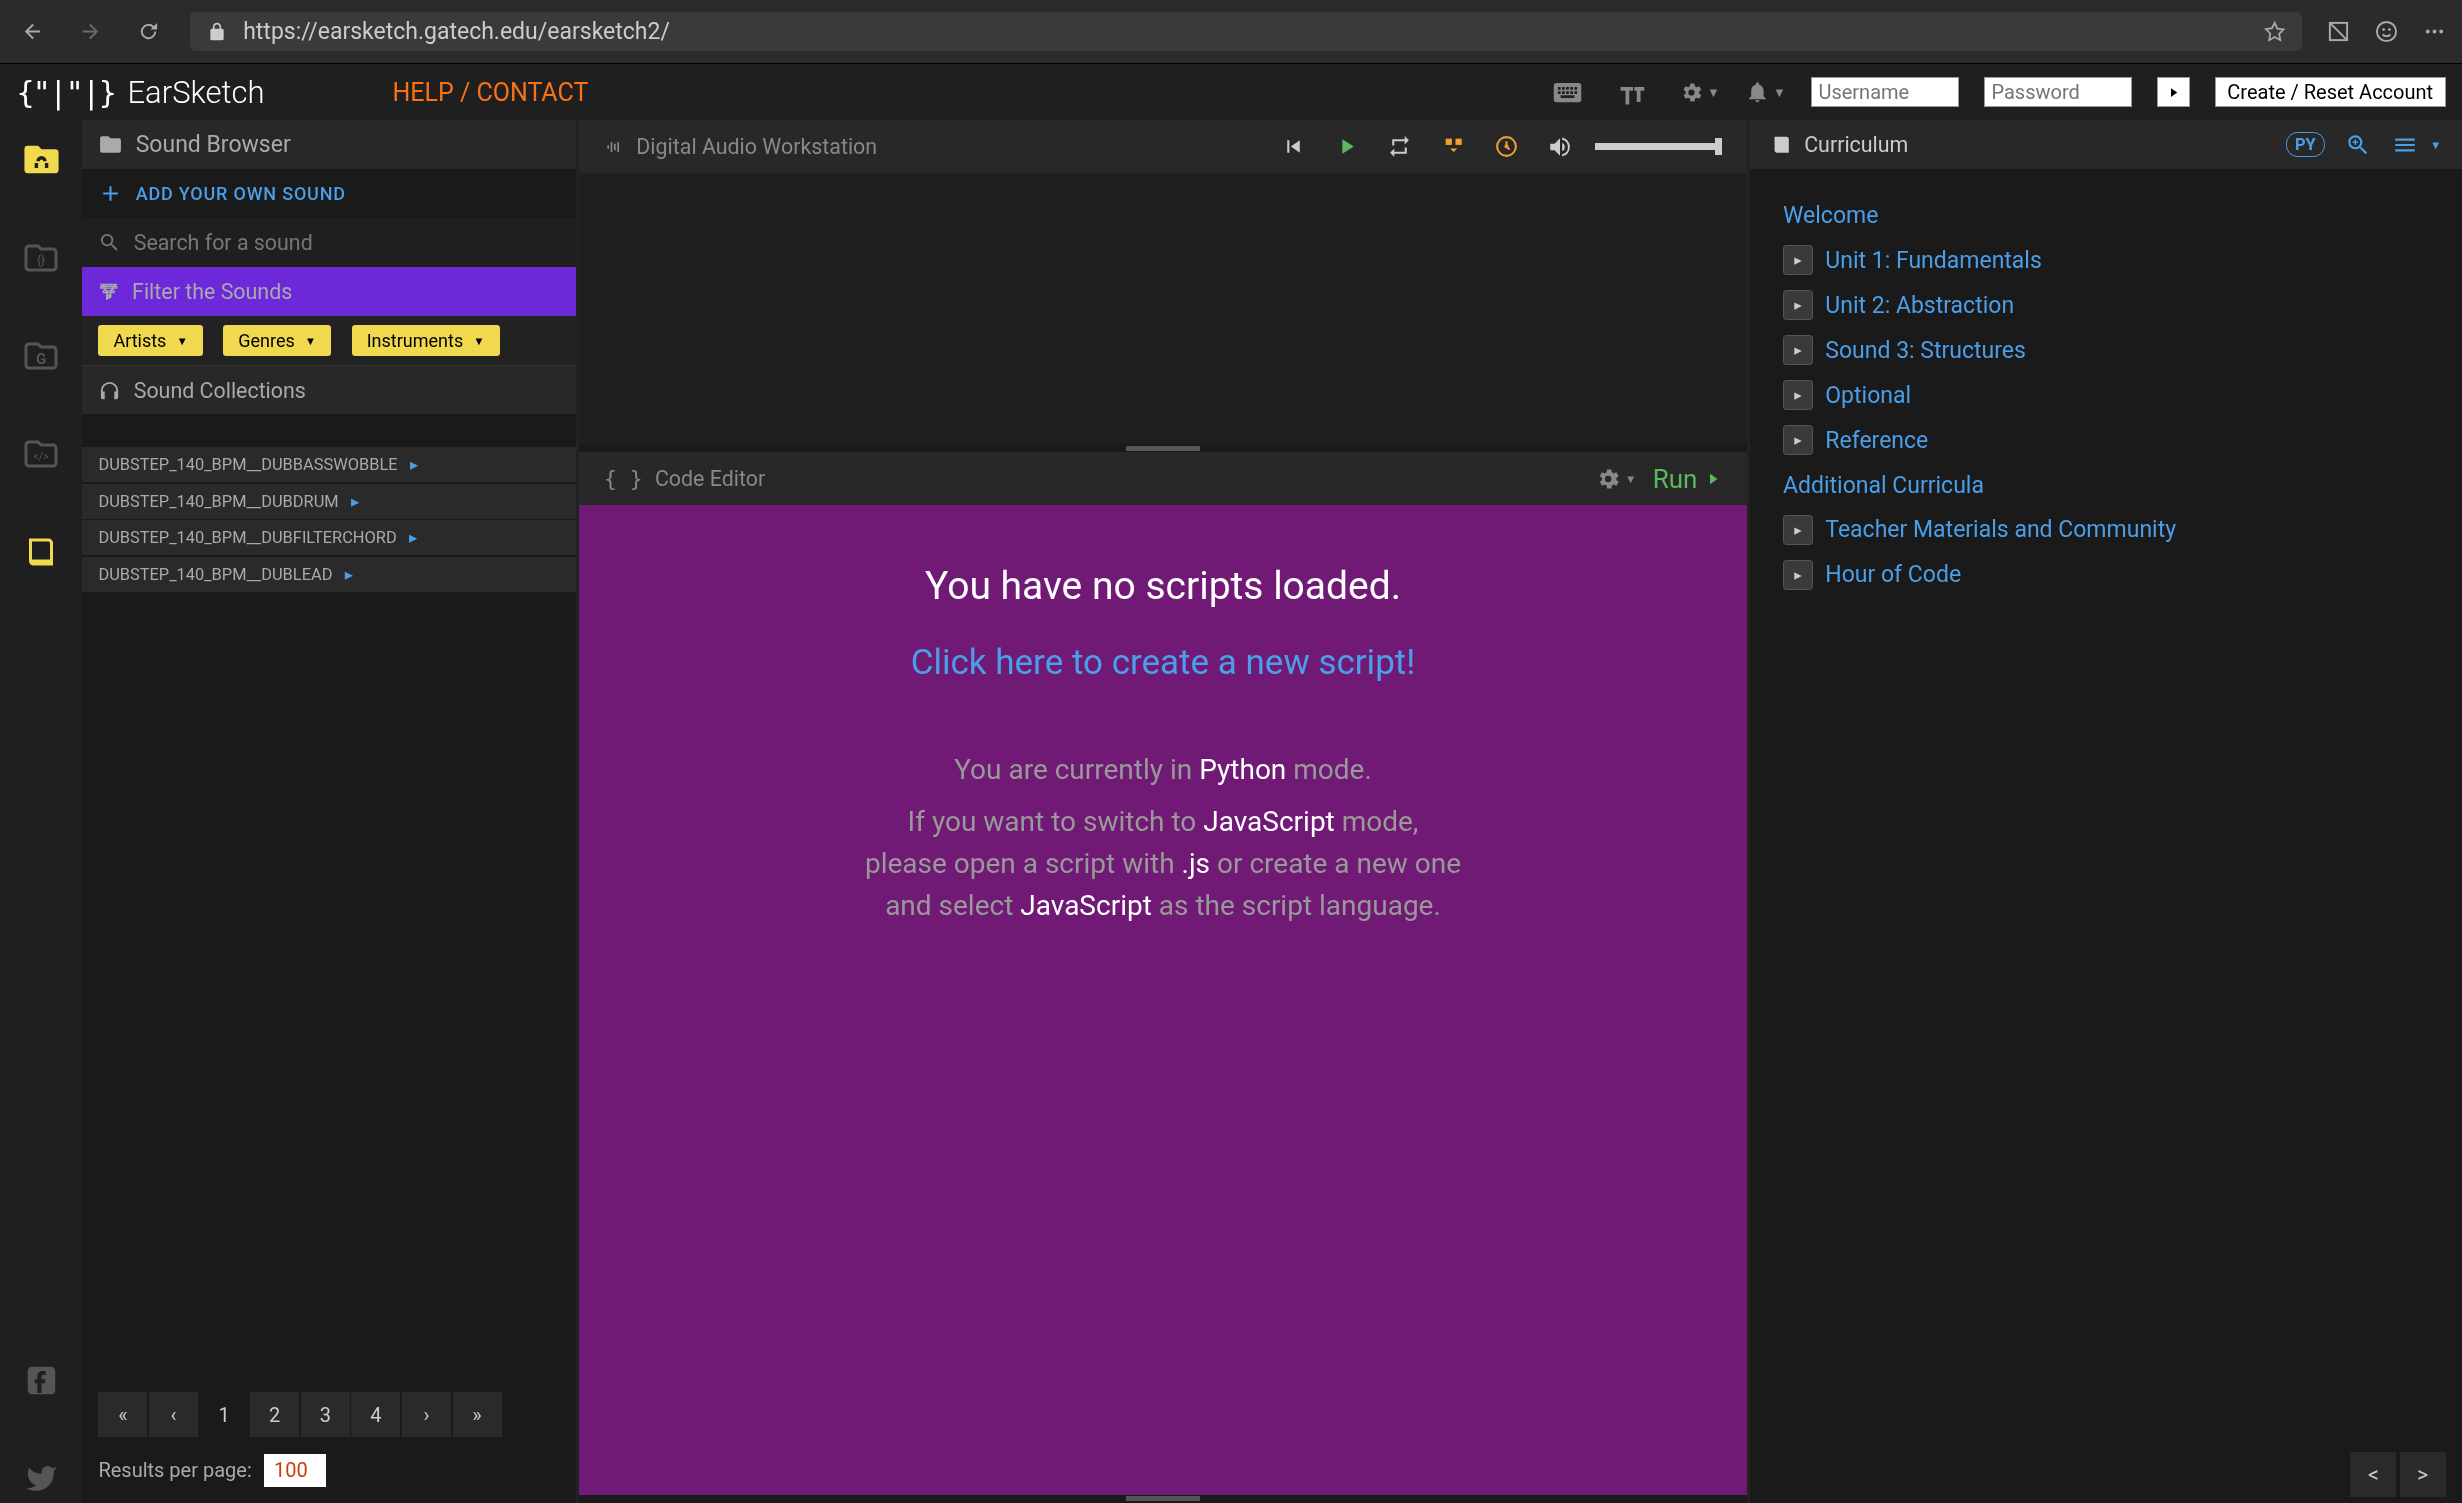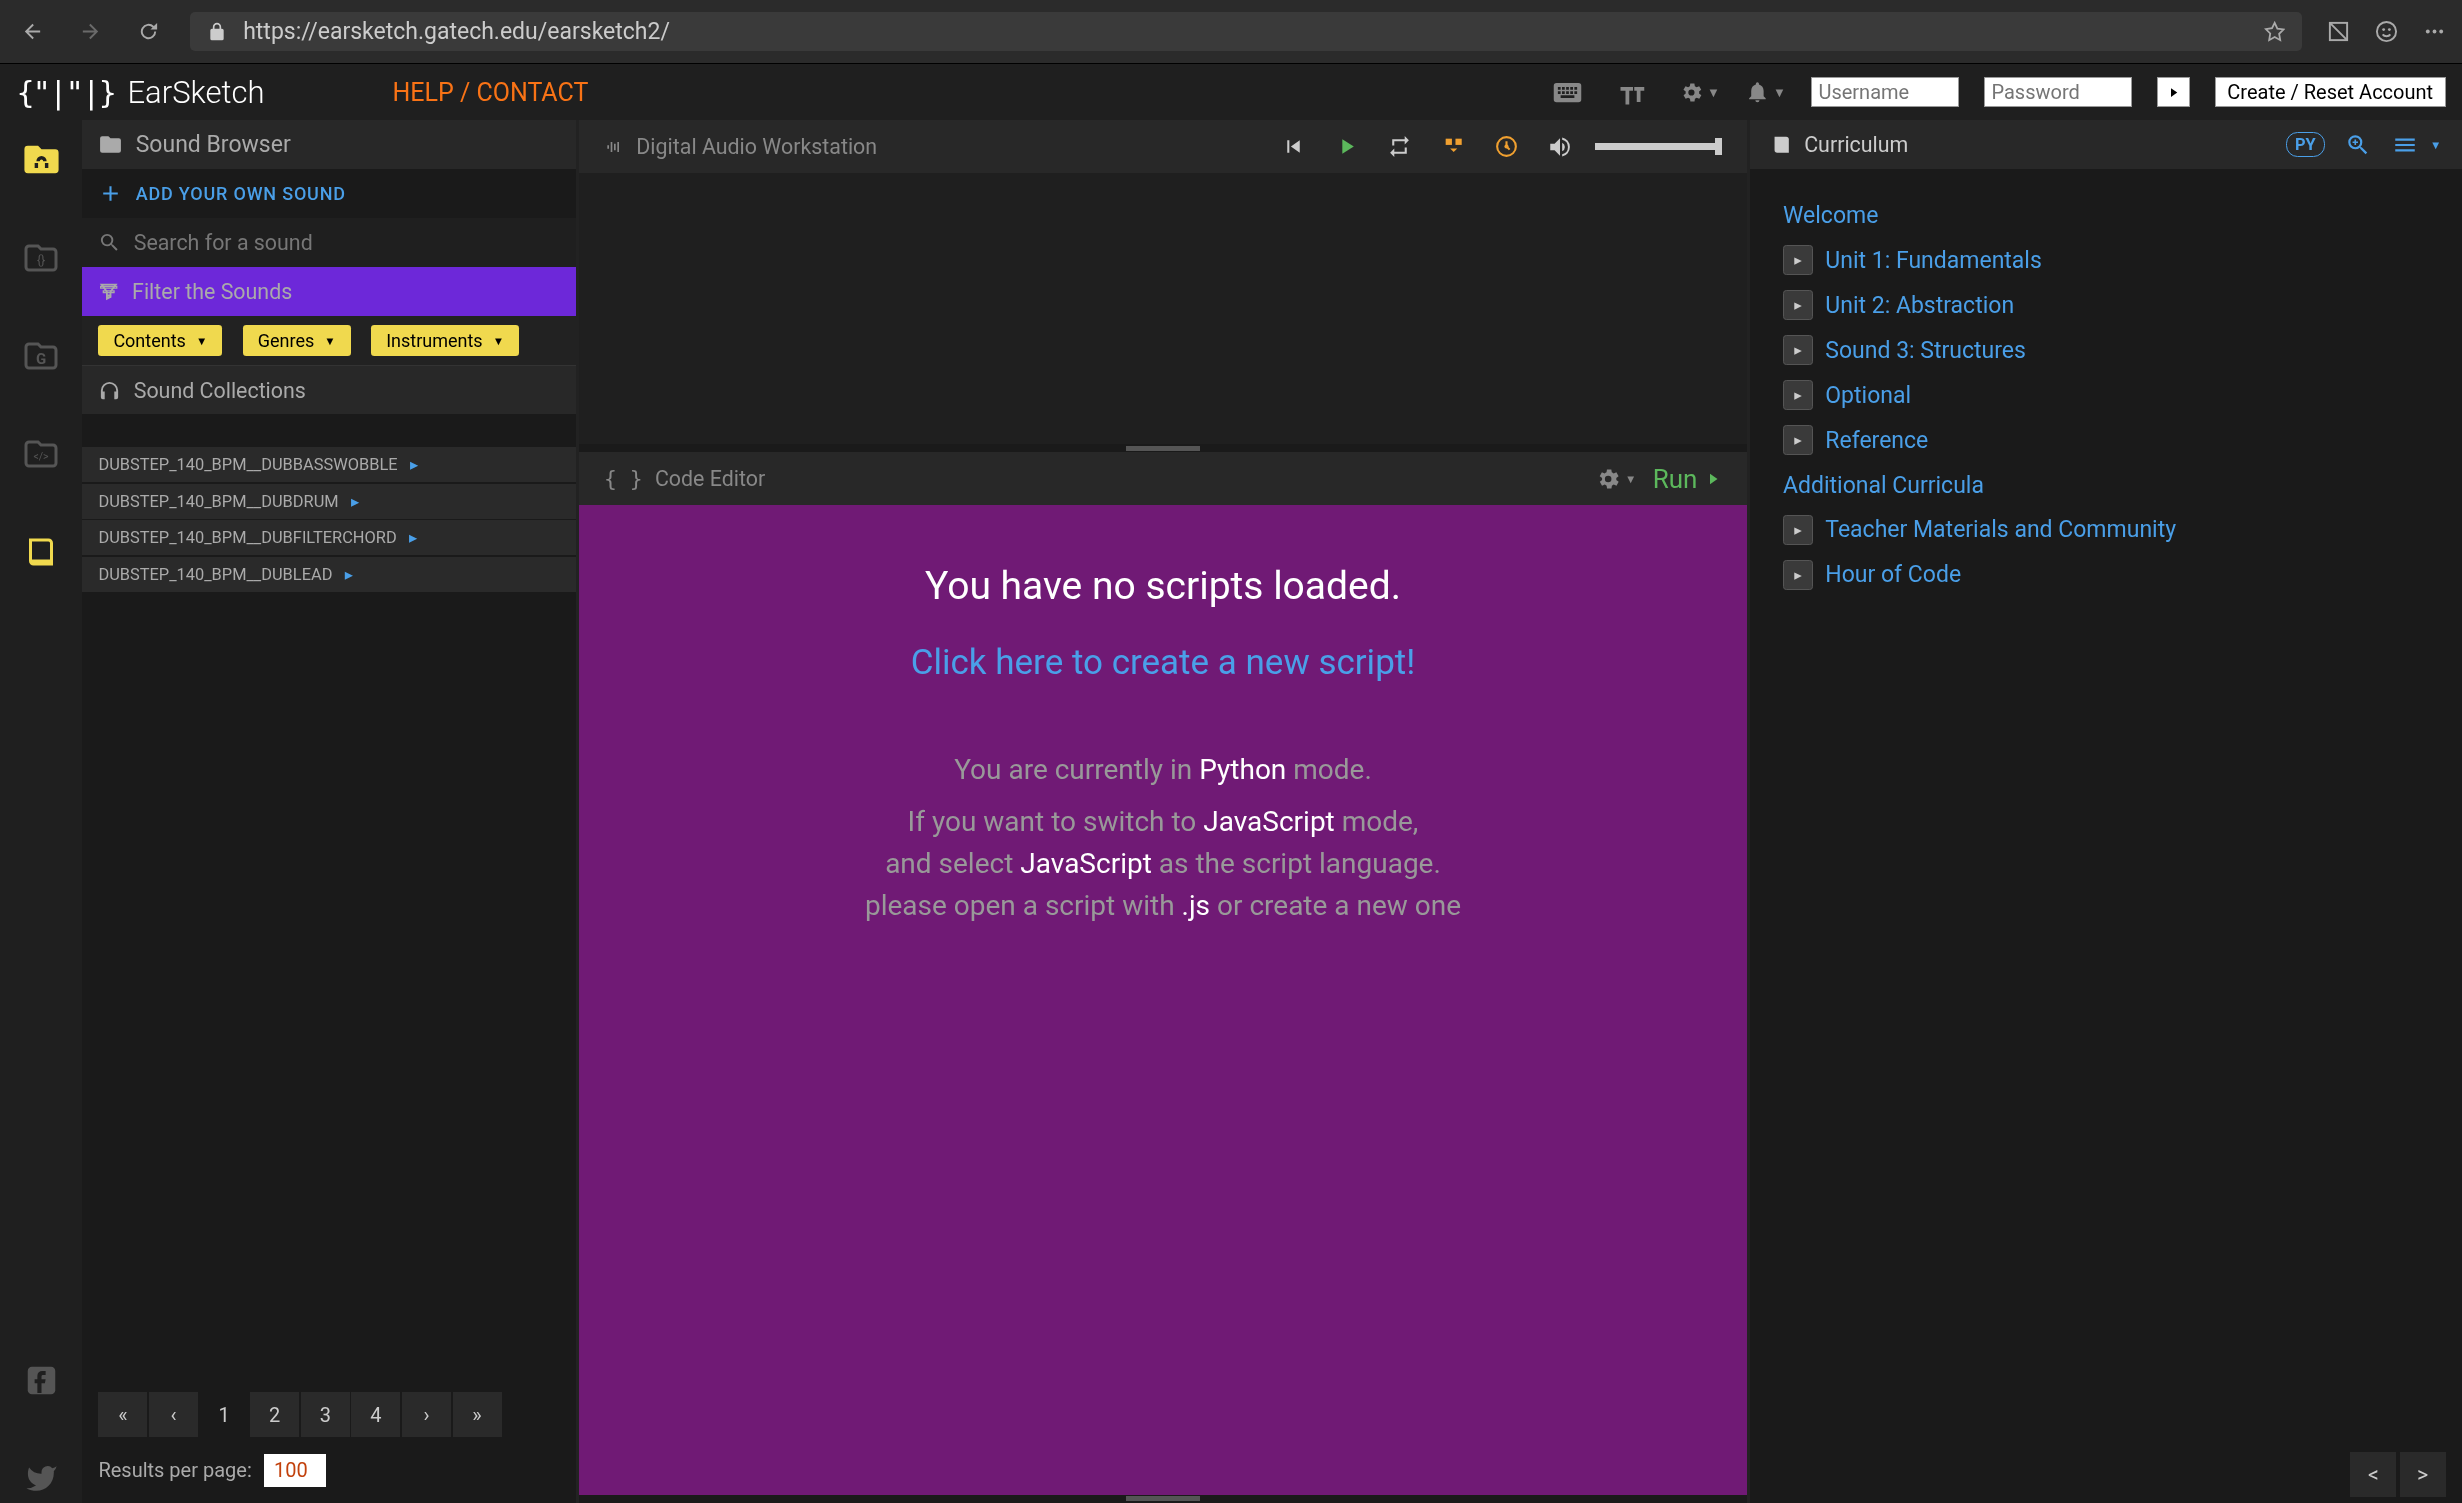--- a/index.html
+++ b/index.html
@@ -247,21 +247,21 @@
     </div>
     <div class="sb-filter-header">
       <svg width="21.4" height="21.4" viewBox="0 0 24 24">
           <path d="M10 18h4v-2h-4zM3 6v2h18V6zm3 7h12v-2H6z" fill="none" stroke="currentColor" stroke-width="1.5"></path>
           <path d="M4 4h16l-6 8v6l-4 2v-8z" fill="none" stroke="currentColor" stroke-width="2"></path>
         </svg>
       <span>Filter the Sounds</span>
     </div>
     <div class="sb-filter-row">
       <div class="filter-pill">
-          <span>Contents</span>
+          <span>Artists</span>
           <span style="font-size:11.5px">▼</span>
         </div>
       <div class="filter-pill">
           <span>Genres</span>
           <span style="font-size:11.5px">▼</span>
         </div>
       <div class="filter-pill">
           <span>Instruments</span>
           <span style="font-size:11.5px">▼</span>
         </div>
@@ -379,24 +379,24 @@
     <div class="editor-content">
       <div class="editor-h1">You have no scripts loaded.</div>
       <div class="editor-link">Click here to create a new script!</div>
       <div class="editor-text">
         <span>You are currently in </span><span class="white">Python</span><span> mode.</span>
       </div>
       <div class="editor-text" style="margin-top:10px">
         <span>If you want to switch to </span><span class="white">JavaScript</span><span> mode,</span>
       </div>
       <div class="editor-text">
+        <span>please open a script with </span><span class="white">.js</span><span> or create a new one</span>
+      </div>
+      <div class="editor-text">
         <span>and select </span><span class="white">JavaScript</span><span> as the script language.</span>
-      </div>
-      <div class="editor-text">
-        <span>please open a script with </span><span class="white">.js</span><span> or create a new one</span>
       </div>
     </div>
     <div class="splitter2">
         <div class="splitter-handle"></div>
       </div>
   </div>
 
   <div class="curriculum-panel">
     <div class="curr-header">
       <svg width="21.4" height="21.4" viewBox="0 0 24 24">

